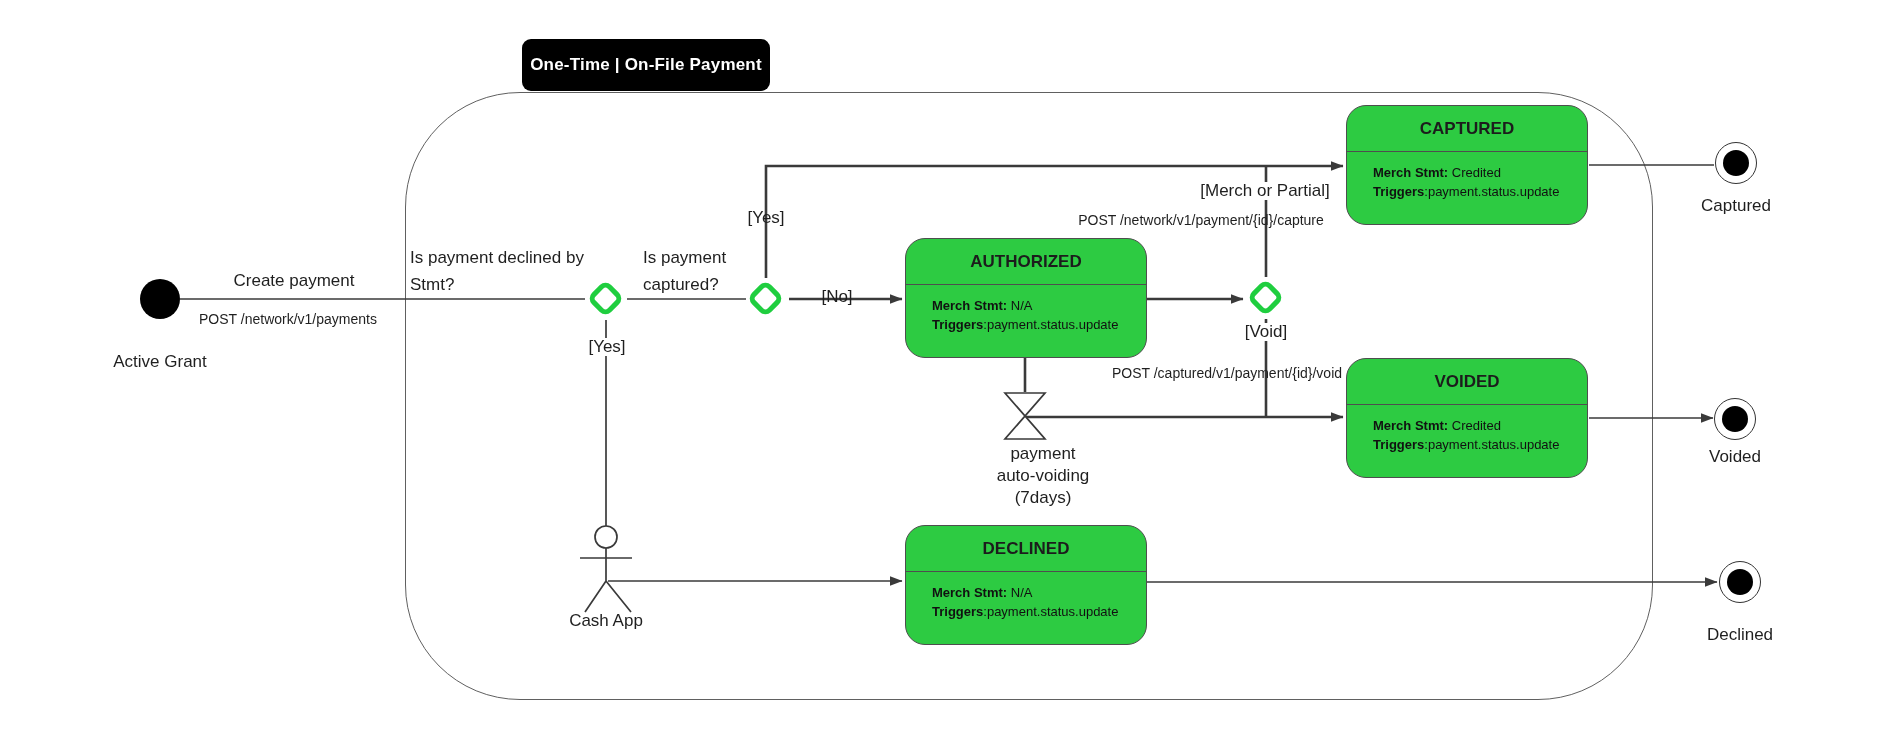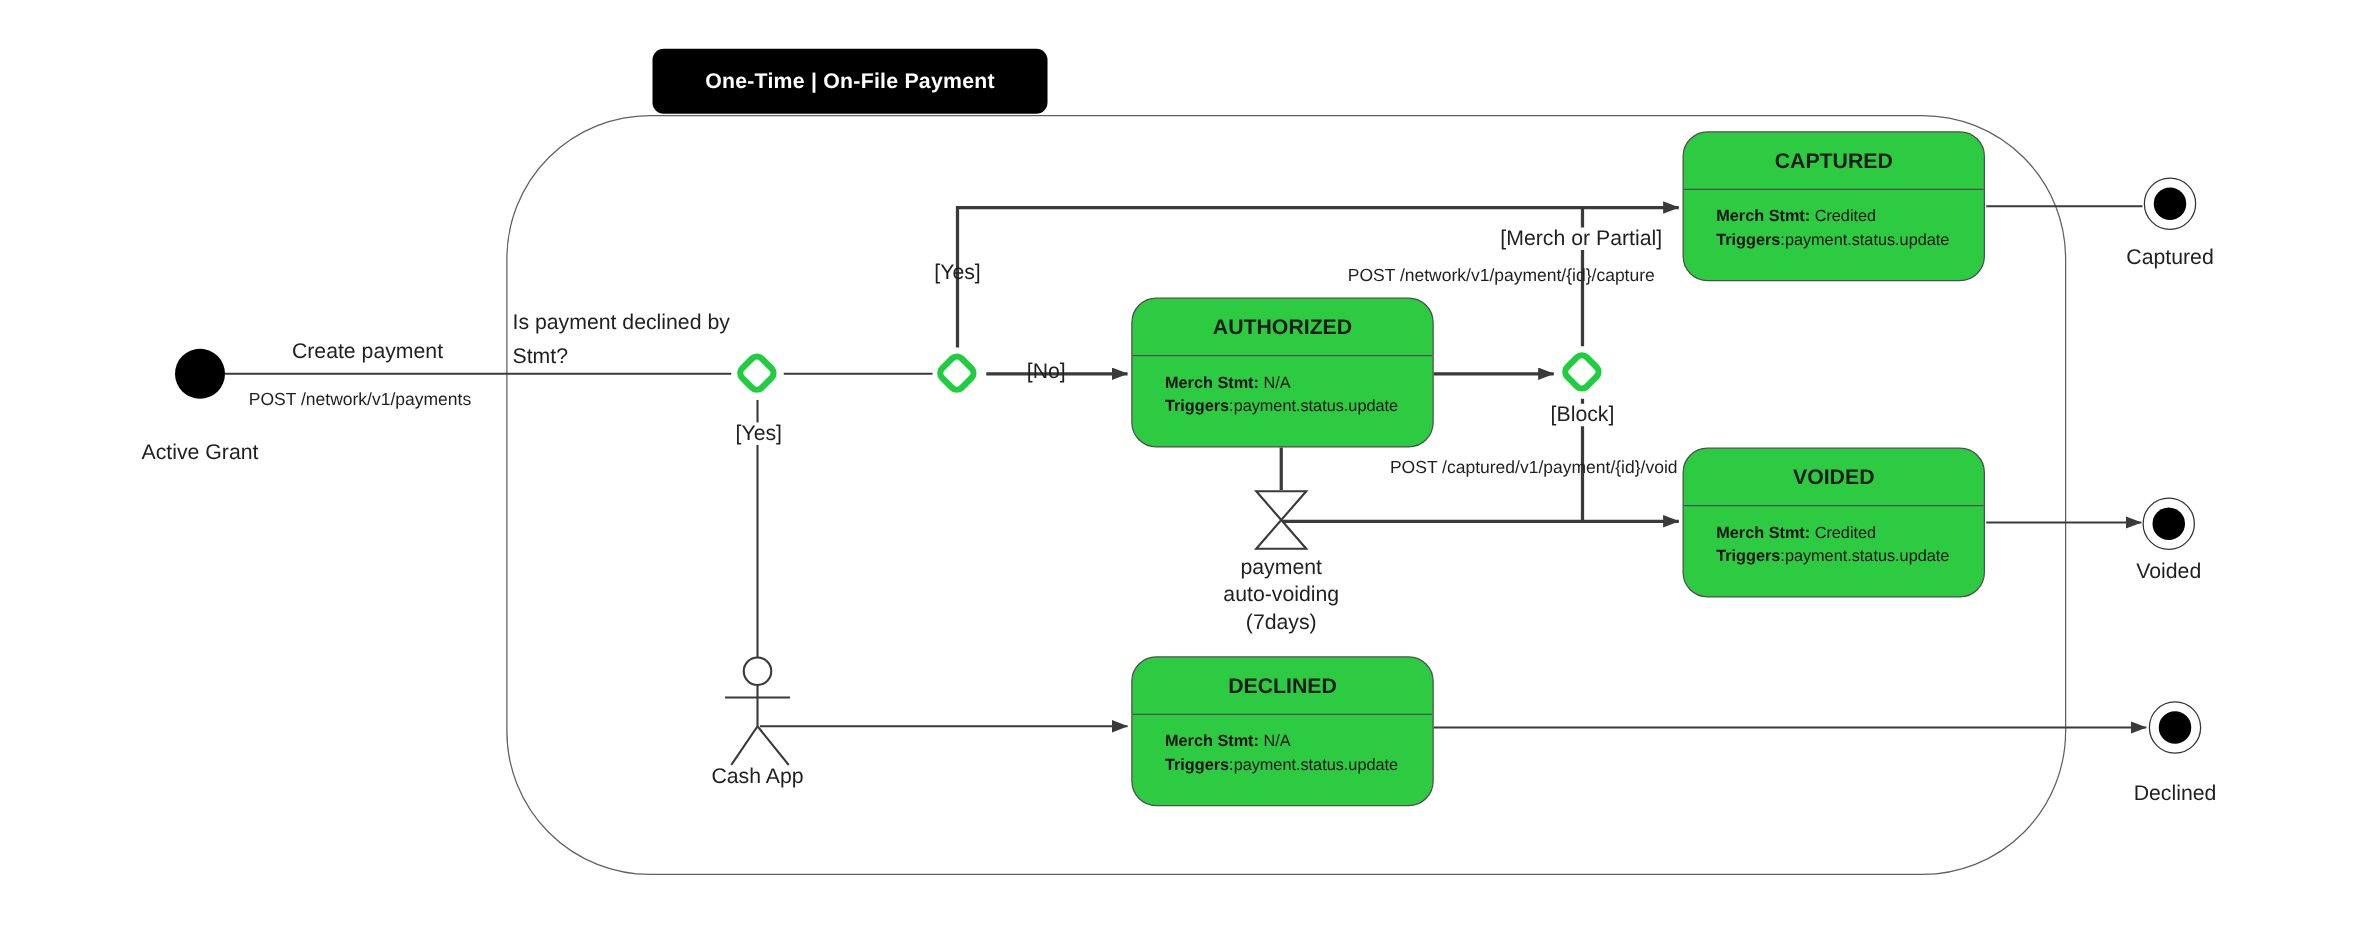--- a/index.html
+++ b/index.html
@@ -15,21 +15,21 @@
   html,body{background:#ffffff;}
   .canvas{
     position:relative;width:1900px;height:740px;overflow:hidden;
     font-family:"Liberation Sans", sans-serif;color:var(--text);background:#ffffff;
   }
   .container-frame{
     position:absolute;left:405px;top:92px;width:1248px;height:608px;
     border:1.4px solid var(--container-border);border-radius:115px;background:transparent;
   }
   .badge{
-    position:absolute;left:522px;top:39px;width:316px;height:52px;
+    position:absolute;left:522px;top:39px;width:248px;height:52px;
     background:var(--badge-bg);color:var(--badge-text);border-radius:9px;
     display:flex;align-items:center;justify-content:center;
     font-size:17px;font-weight:bold;letter-spacing:.2px;
   }
   svg.connectors{position:absolute;left:0;top:0;width:1900px;height:740px;}
   svg .thin{stroke:var(--line);stroke-width:1.7;fill:none;}
   svg .thick{stroke:var(--line);stroke-width:2.6;fill:none;}
   svg .actor-head{stroke:var(--line);stroke-width:1.7;fill:#ffffff;}
   svg .hg{stroke:var(--line);stroke-width:1.7;fill:#ffffff;}
   .state{
@@ -51,21 +51,21 @@
   .end-node{
     position:absolute;width:42px;height:42px;border-radius:50%;
     border:1.6px solid #333;background:#fff;display:flex;align-items:center;justify-content:center;
   }
   .end-node .dot{width:26px;height:26px;border-radius:50%;background:#000;}
   .lbl{position:absolute;font-size:17px;color:var(--text);white-space:nowrap;line-height:18px;}
   .lbl.centered{transform:translateX(-50%);}
   .lbl.api{font-size:14px;}
   .lbl.onln{background:#ffffff;padding:0 3px;}
   .lbl.block{white-space:normal;line-height:27px;}
-  .lbl.tcenter{text-align:center;line-height:22px;}
+  .lbl.tcenter{text-align:center;line-height:22px;margin-left:18px;}
 </style>
 </head>
 <body>
 
 <div class="canvas">
 
   <div class="container-frame"></div>
 
   <div class="badge">
     <span>One-Time | On-File Payment</span>
@@ -98,31 +98,32 @@
     <polygon class="hg" points="1005,393 1045,393 1005,439 1045,439"></polygon>
   </svg>
 
   <div class="start-node"></div>
   <div class="lbl centered" style="left:160px;top:353px">Active Grant</div>
 
   <div class="lbl centered" style="left:294px;top:272px">Create payment</div>
   <div class="lbl centered api" style="left:288px;top:310px">POST /network/v1/payments</div>
 
   <div class="lbl block" style="left:410px;top:244px;width:205px">Is payment declined by Stmt?</div>
+  <div class="lbl block" style="left:643px;top:244px;width:110px">Is payment captured?</div>
 
   <div class="diamond" style="left:592px;top:285px"></div>
   <div class="diamond" style="left:752px;top:285px"></div>
   <div class="diamond" style="left:1252px;top:284px"></div>
 
   <div class="lbl centered onln" style="left:607px;top:338px">[Yes]</div>
   <div class="lbl centered" style="left:766px;top:209px">[Yes]</div>
   <div class="lbl centered" style="left:837px;top:288px">[No]</div>
   <div class="lbl centered onln" style="left:1265px;top:182px">[Merch or Partial]</div>
   <div class="lbl centered api" style="left:1201px;top:211px">POST /network/v1/payment/{id}/capture</div>
-  <div class="lbl centered onln" style="left:1266px;top:323px">[Block]</div>
+  <div class="lbl centered onln" style="left:1266px;top:323px">[Void]</div>
   <div class="lbl centered api" style="left:1227px;top:364px">POST /captured/v1/payment/{id}/void</div>
 
   <div class="lbl centered tcenter" style="left:1025px;top:443px">
     <div>payment</div>
     <div>auto-voiding</div>
     <div>(7days)</div>
   </div>
 
   <div class="lbl centered" style="left:606px;top:612px">Cash App</div>
 

